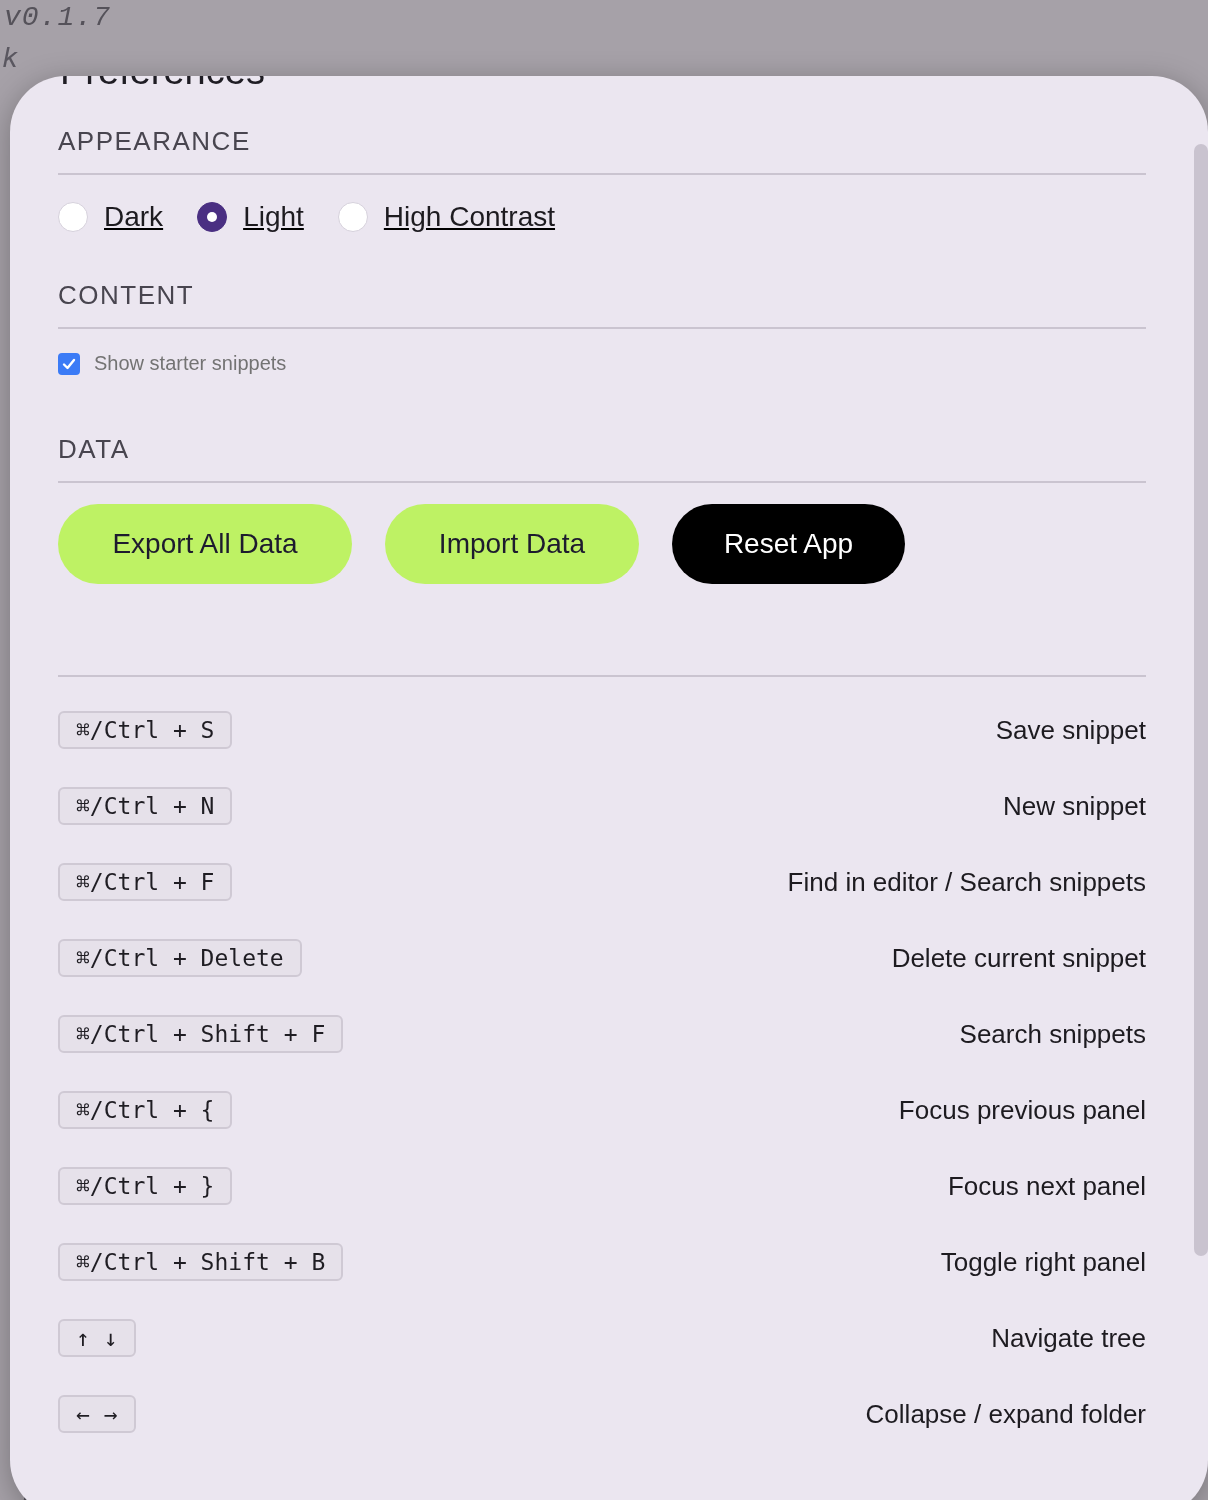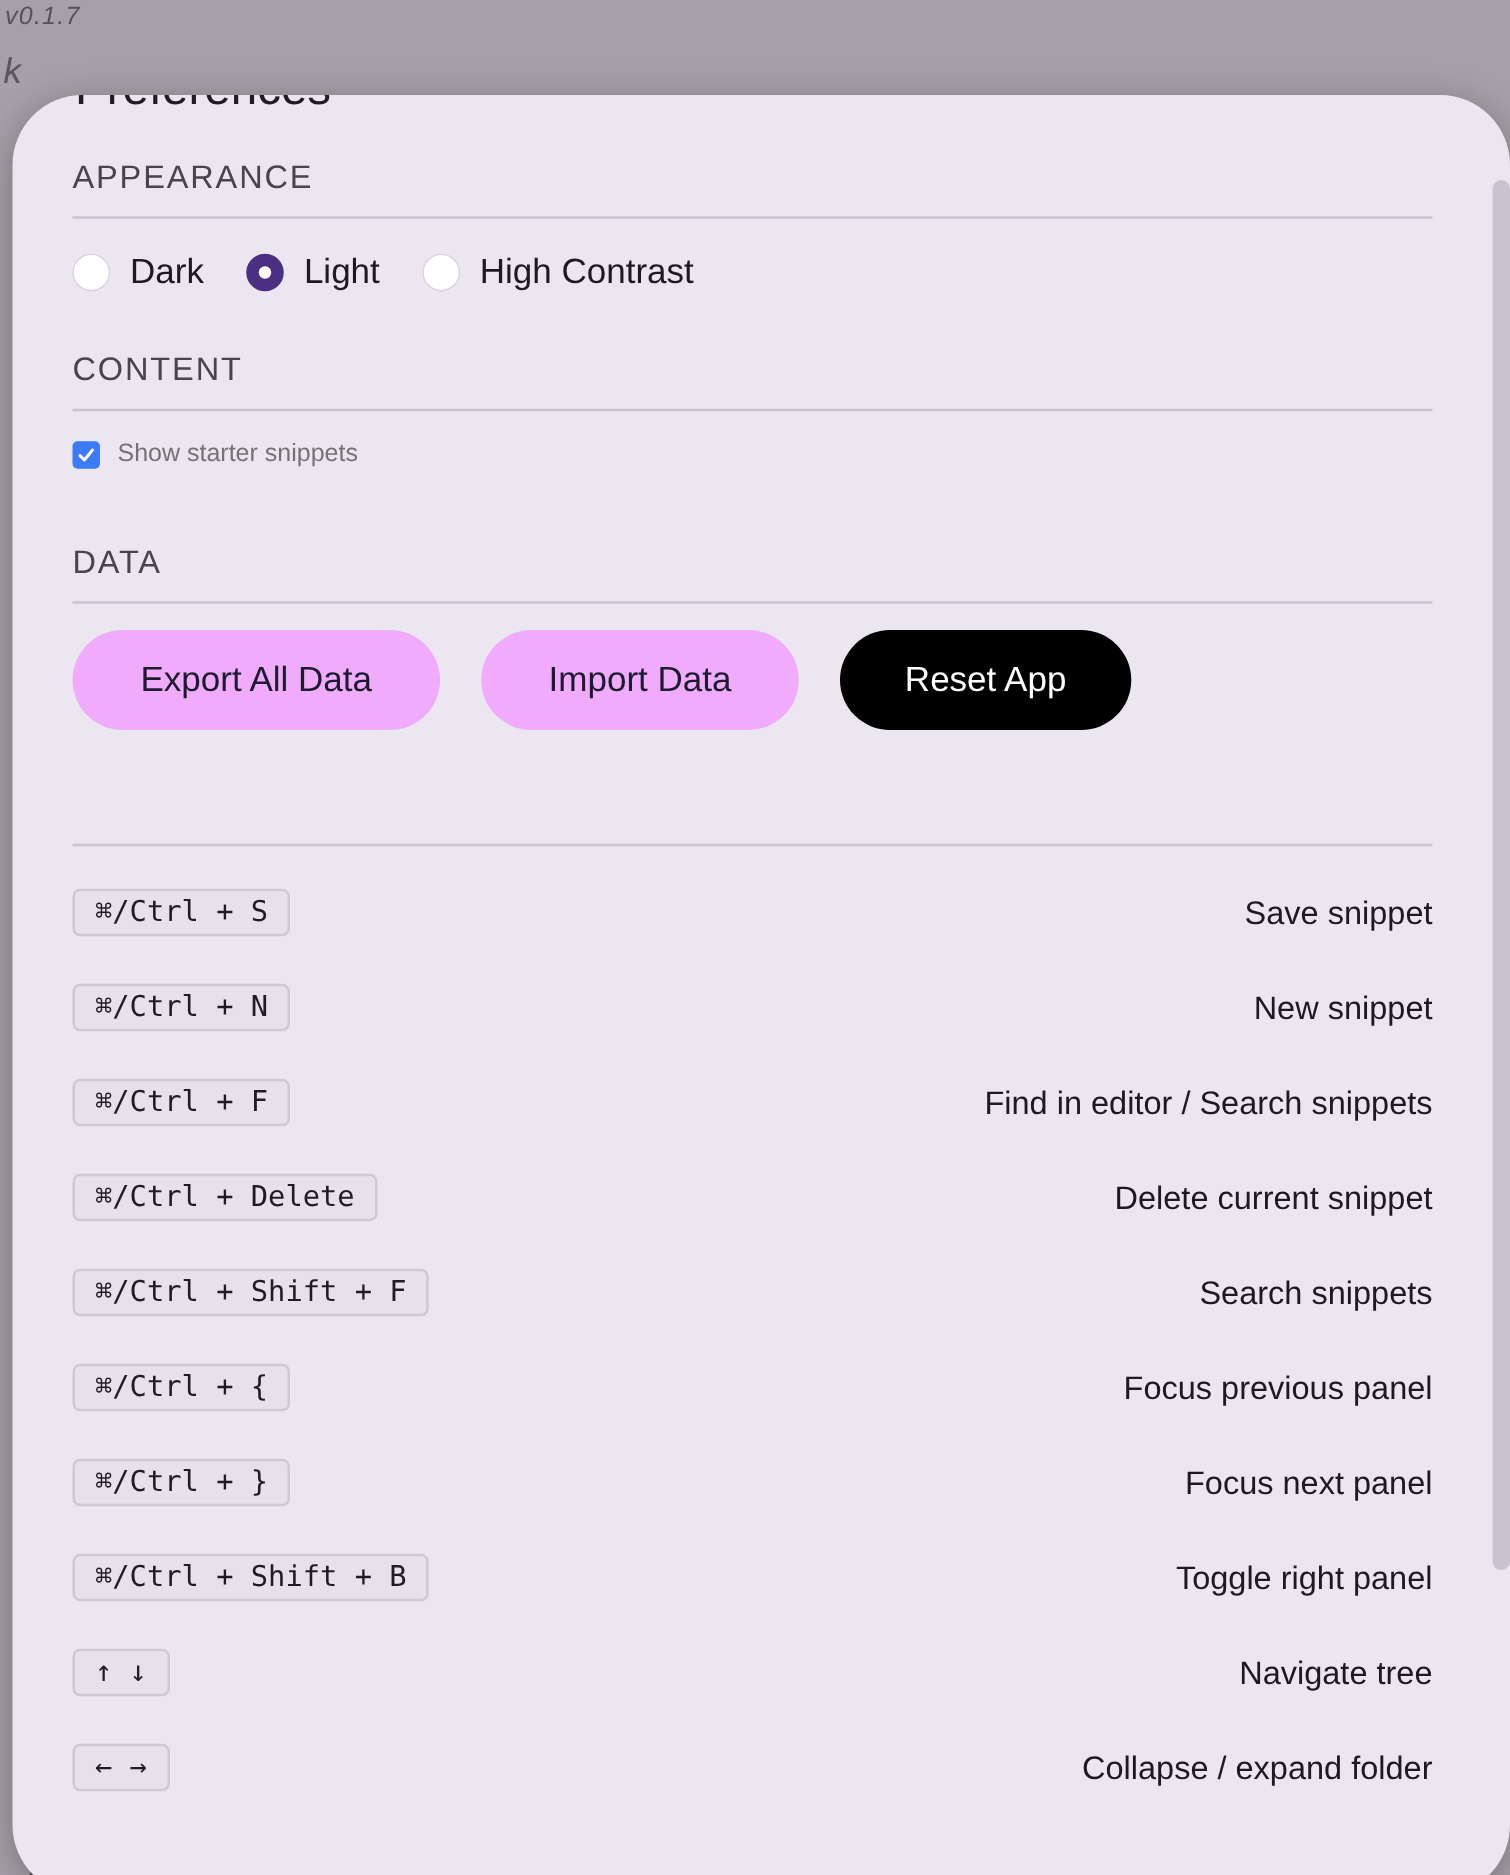--- a/index.html
+++ b/index.html
@@ -3,22 +3,22 @@
   <meta charset="utf-8">
   <style>
     html, body { margin:0; padding:0; }
     body {
       width:1208px; height:1500px; overflow:hidden; position:relative;
       background:#a39ea5;
       font-family:"Liberation Sans", "DejaVu Sans", sans-serif;
     }
     .bg-layer { position:absolute; inset:0; background:#a6a1a8; }
     .bg-version {
-      position:absolute; left:4px; top:2px; font-size:20px; font-style:italic;
-      font-family:Liberation Sans, sans-serif; color:#55525a; letter-spacing:1px;
+      position:absolute; left:4px; top:2px; font-size:28px; font-style:italic;
+      font-family:Liberation Mono, monospace; color:#55525a; letter-spacing:1px;
     }
     .bg-frag {
       position:absolute; left:2px; font-size:27px; font-style:italic;
       font-family:"DejaVu Sans Mono", monospace; color:#5a5760;
     }
     .bg-bottom {
       position:absolute; left:20px; top:1484px; font-size:29px; font-style:italic;
       font-family:"DejaVu Sans Mono", monospace; color:#5a5760; white-space:nowrap;
     }
     .modal {
@@ -37,21 +37,21 @@
       background:#c9c3cf; border-radius:7px;
     }
     .section-header {
       position:absolute; left:48px; width:1088px;
       font-size:26px; letter-spacing:1.5px; color:#48454f;
     }
     .divider {
       position:absolute; left:48px; width:1088px; height:2px; background:#cac4d0;
     }
     .radio-row { position:absolute; left:48px; top:120px; display:flex; align-items:center; height:42px; }
-    .radio-opt { display:flex; align-items:flex-end; margin-right:34px; cursor:pointer; }
+    .radio-opt { display:flex; align-items:center; margin-right:34px; cursor:pointer;text-decoration:underline; }
     .radio {
       width:30px; height:30px; border-radius:50%; background:#fff;
       border:1px solid #d6d1dc; box-sizing:border-box; margin-right:16px;
       display:flex; align-items:center; justify-content:center;
     }
     .radio.checked { background:#4a2f82; border-color:#4a2f82; }
     .radio.checked .dot { width:10px; height:10px; border-radius:50%; background:#fff; }
     .radio-label { font-size:28px; color:#1d1b20; }
     .check-row { position:absolute; left:48px; top:276px; display:flex; align-items:center; }
     .checkbox {
@@ -59,21 +59,21 @@
       display:flex; align-items:center; justify-content:center; margin-right:14px;
     }
     .check-label { font-size:20px; color:#737373; }
     .btn-row { position:absolute; left:48px; top:428px; display:flex; }
     .btn {
       height:80px; border-radius:40px; border:none; font-size:28px;
       font-family:"Liberation Sans", "DejaVu Sans", sans-serif;
       display:flex; align-items:center; justify-content:center; margin-right:33px;
       cursor:pointer;
     }
-    .btn.tonal { background:#f0abfc; color:#1d1b2e; }
+    .btn.tonal { background:#bef264; color:#1d1b2e; }
     .btn.danger { background:#000000; color:#fff; }
     .sc-row {
       position:absolute; left:48px; width:1088px; height:40px;
       display:flex; align-items:center; justify-content:space-between;
     }
     .kbd {
       height:38px; box-sizing:border-box; padding:0 16px;
       border:2px solid #cfc9d4; border-radius:6px; background:#e6e1ea;
       font-family:"DejaVu Sans Mono", "Liberation Mono", monospace;
       font-size:23px; color:#1f1d23; display:flex; align-items:center;

